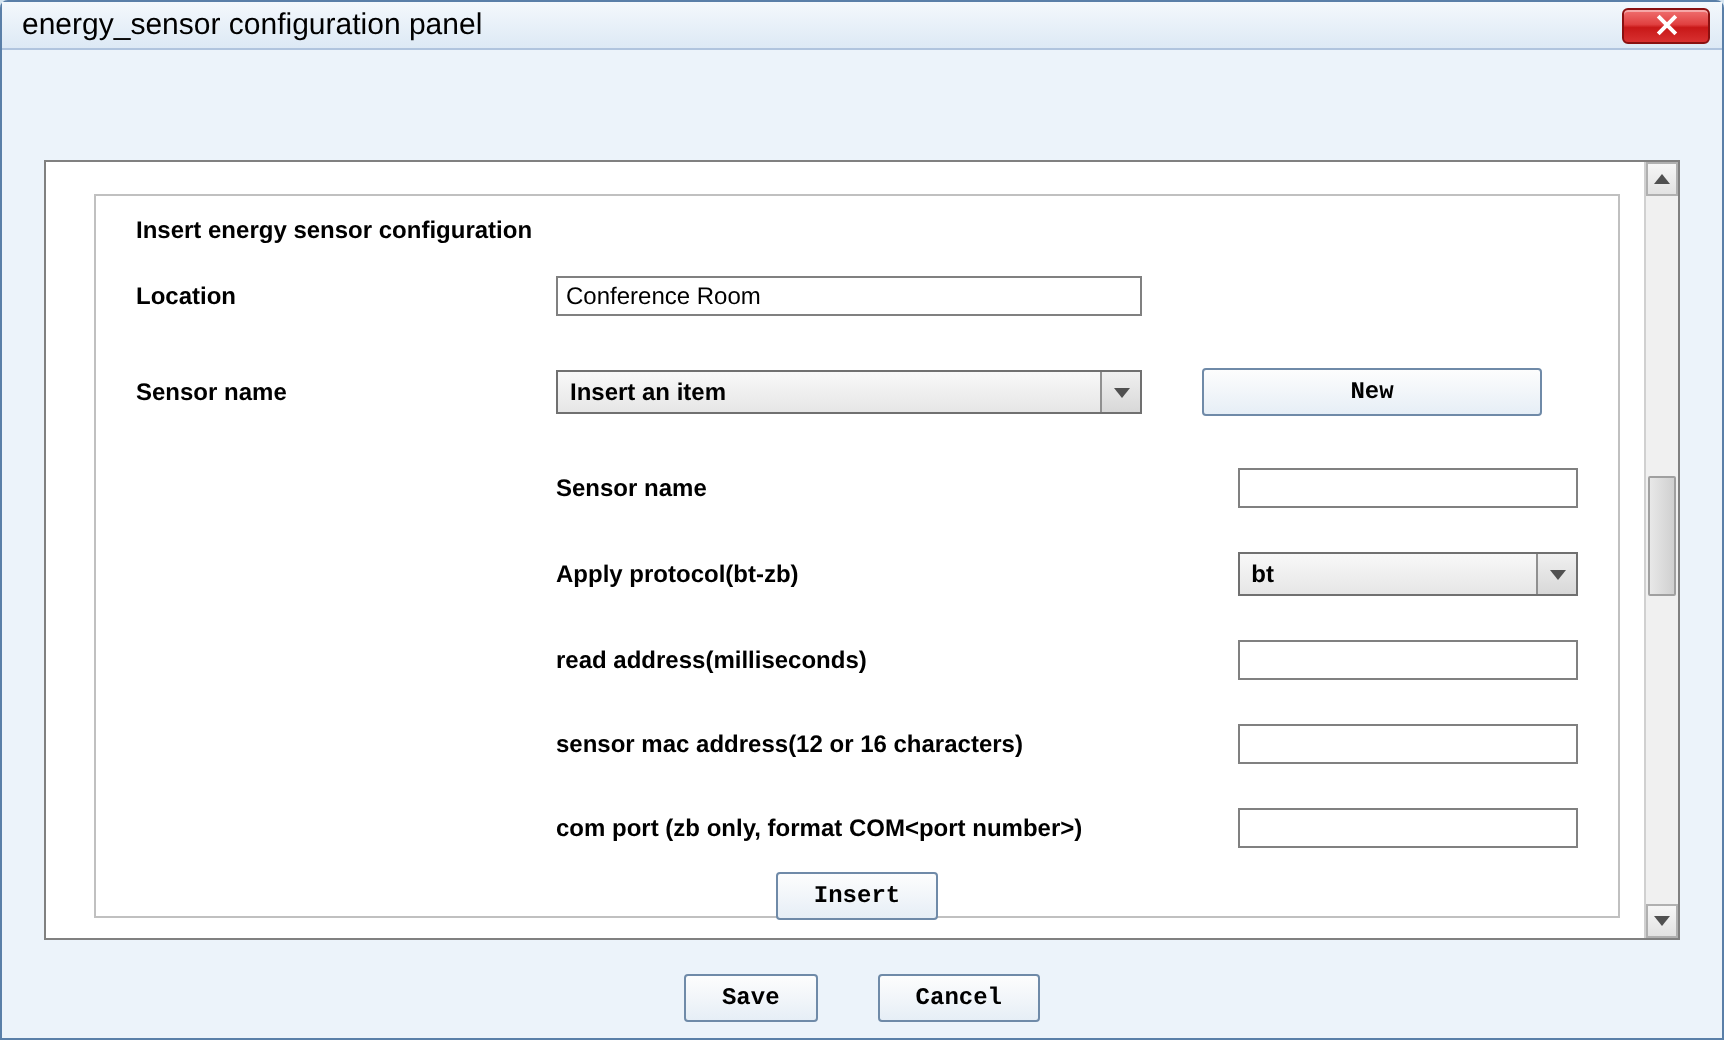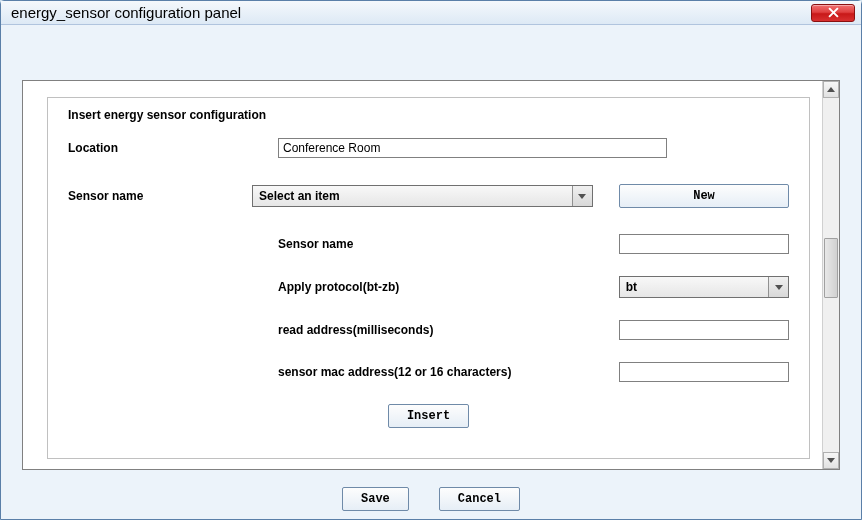--- a/index.html
+++ b/index.html
@@ -102,21 +102,21 @@
   .row {
     display: flex;
     align-items: center;
     margin-bottom: 26px;
   }
   .lbl-col {
     width: 210px;
     font-weight: bold;
   }
   .mid-col {
-    width: 389px;
+    width: 293px;
   }
   .detail-label-col {
     width: 360px;
     font-weight: bold;
     padding-left: 0;
   }
   .right-col {
     width: 180px;
   }
   input.text {
@@ -205,21 +205,21 @@
             <div class="lbl-col">Location</div>
             <div class="mid-col">
               <input class="text" type="text" value="Conference Room" style="">
             </div>
           </div>
 
           <div class="row">
             <div class="lbl-col">Sensor name</div>
             <div class="mid-col">
               <div class="combo">
-                <div class="combo-text">Select an item</div>
+                <div class="combo-text">Insert an item</div>
                 <div class="combo-btn">
                   <div class="arrow arrow-down"></div>
                 </div>
               </div>
             </div>
             <div style="width:30px"></div>
             <button class="btn wide">New</button>
           </div>
 
           <div class="detail-row">
@@ -248,20 +248,26 @@
             </div>
           </div>
 
           <div class="detail-row">
             <div class="detail-label-col">sensor mac address(12 or 16 characters)</div>
             <div class="right-col">
               <input class="text" type="text" value="" style="">
             </div>
           </div>
 
+          <div class="detail-row" style="margin-bottom:12px;">
+            <div class="detail-label-col">com port (zb only, format COM&lt;port number&gt;)</div>
+            <div class="right-col">
+              <input class="text" type="text" value="" style="">
+            </div>
+          </div>
 
           <div class="apply-row">
             <button class="btn">Insert</button>
           </div>
 
         </div>
       </div>
 
       <div class="vscroll">
         <div class="vscroll-btn">

